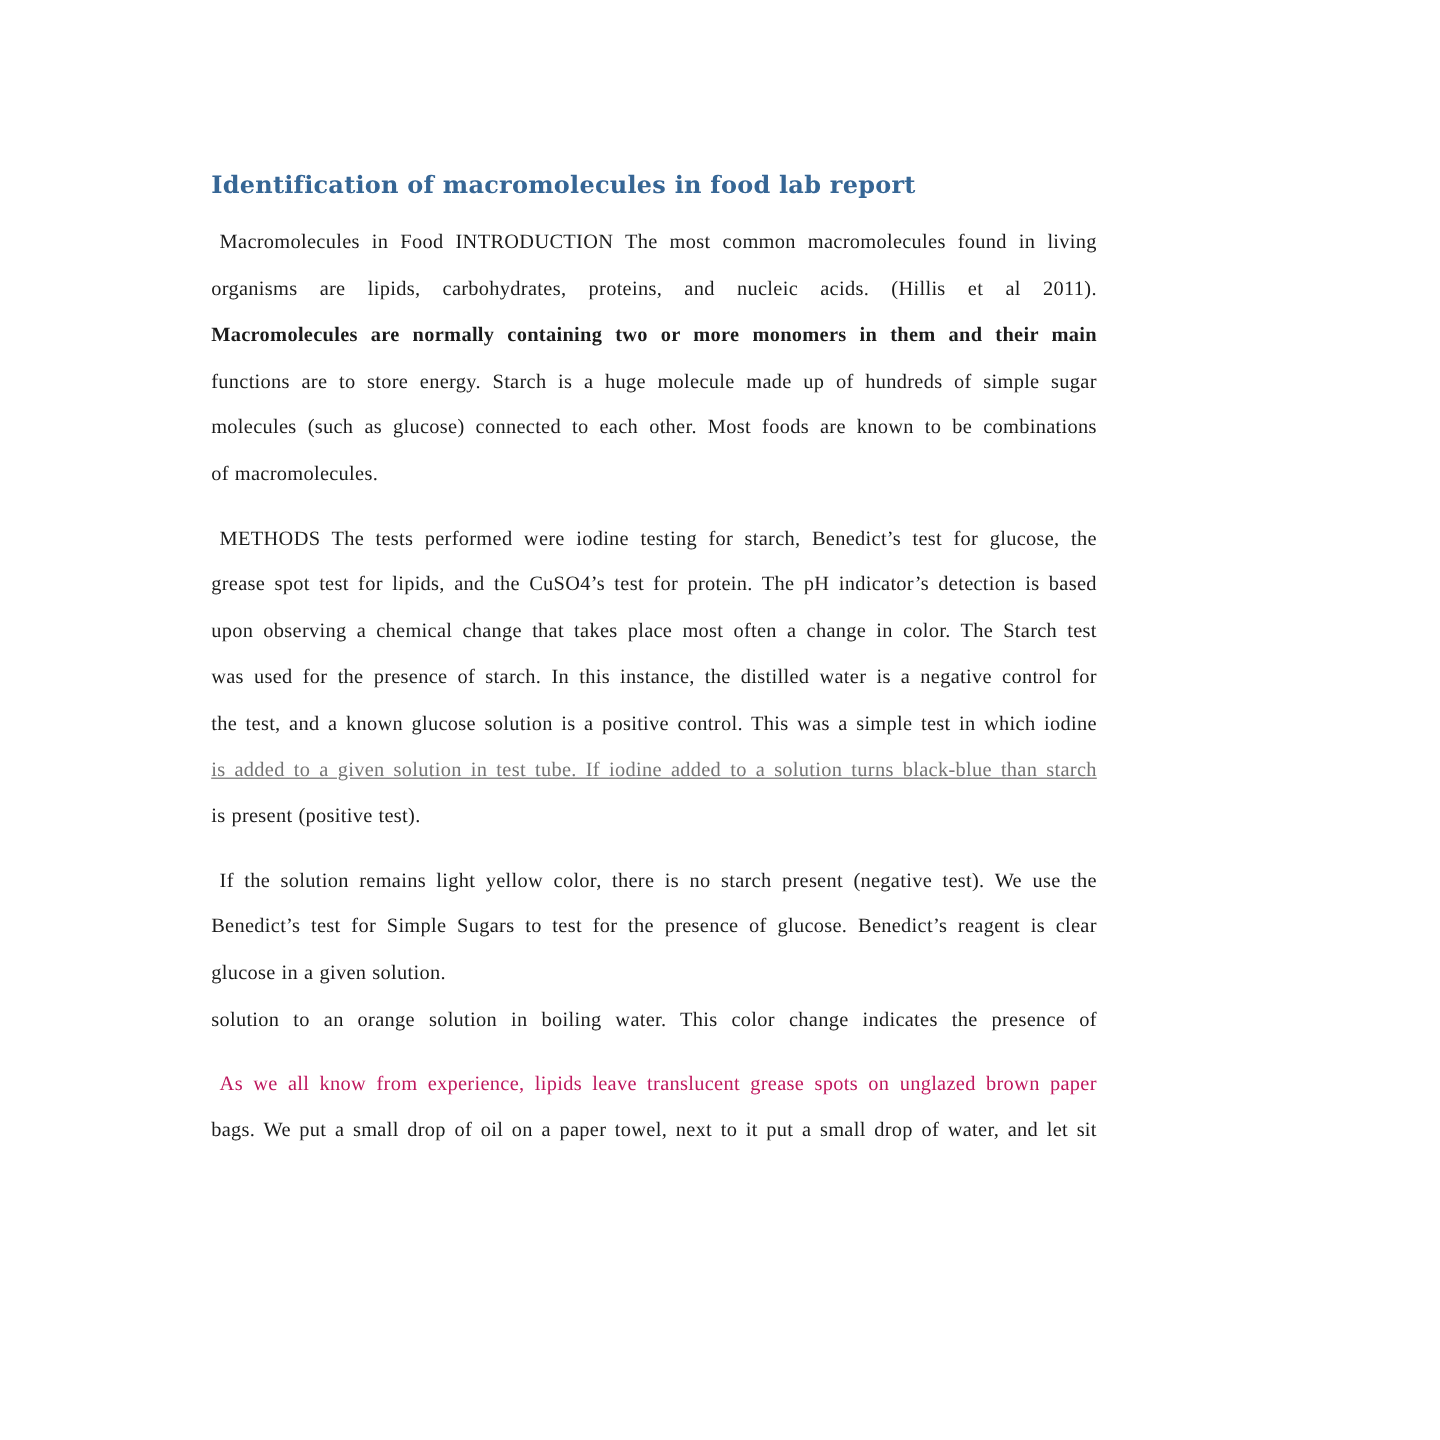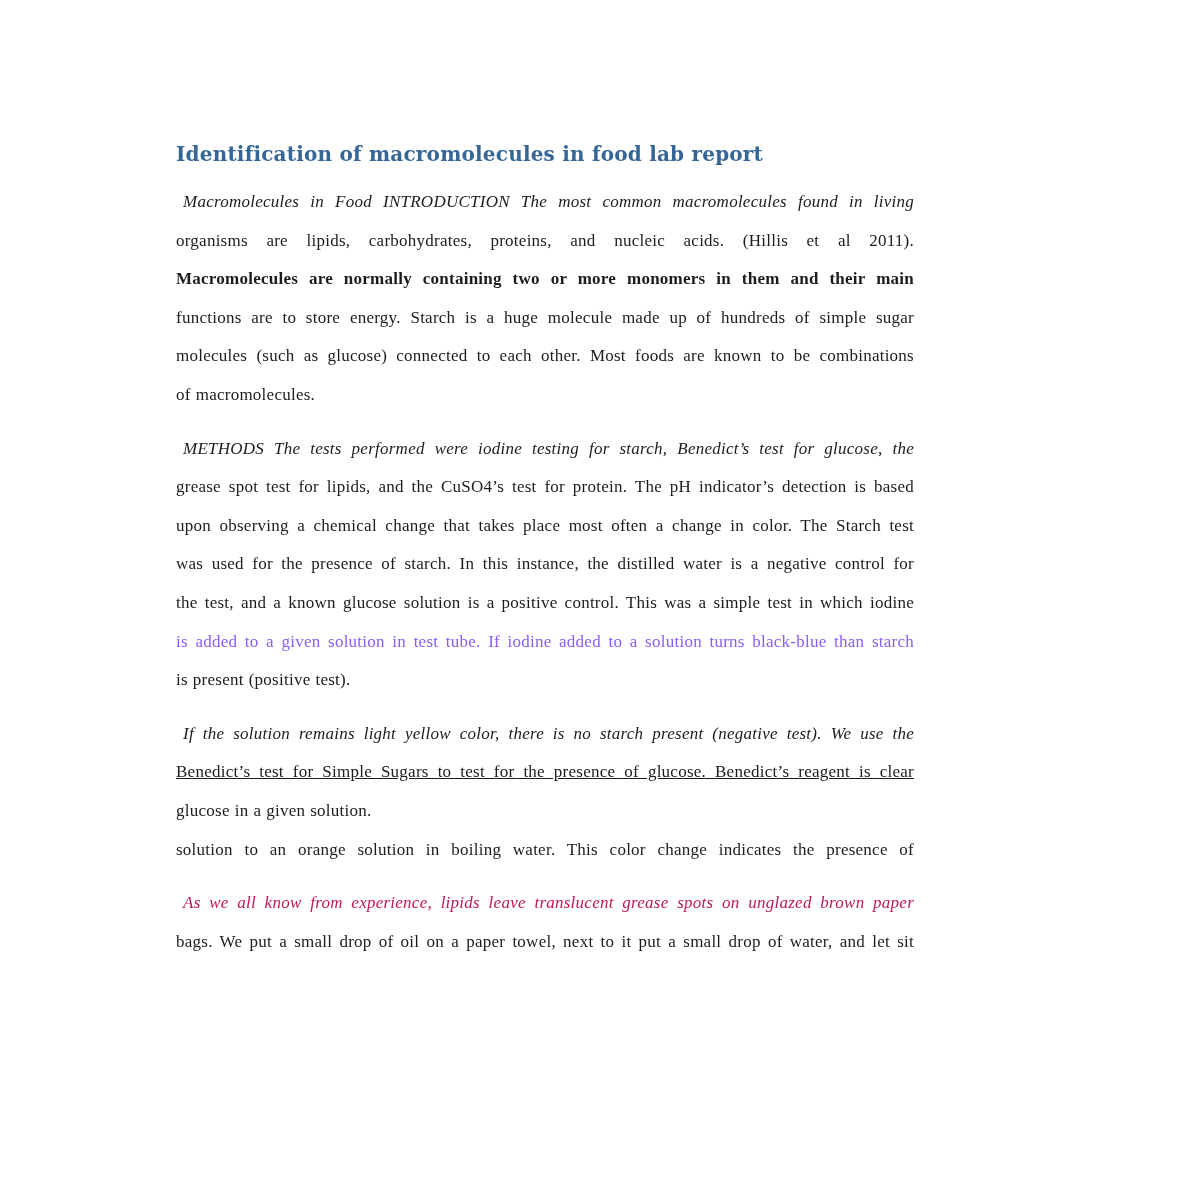--- a/index.html
+++ b/index.html
@@ -39,21 +39,20 @@
     word-spacing: 0.5px;
     text-align: justify;
     text-align-last: justify;
     white-space: normal;
   }
   .line.last {
     text-align-last: left;
   }
   .para .line:first-child {
     text-indent: 7px;
-    font-style: italic;
   }
 </style>
 </head>
 <body>
 
 <div class="page" style="background: rgb(255, 255, 255);">
   <h1 class="doc-title" style="color: rgb(54, 102, 149);">Identification of macromolecules in food lab report</h1>
   <div>
       <div class="para">
         <div class="line" style="color: rgb(28, 28, 28);">Macromolecules in Food INTRODUCTION The most common macromolecules found in living</div>
@@ -62,26 +61,26 @@
         <div class="line" style="color: rgb(28, 28, 28);">functions are to store energy. Starch is a huge molecule made up of hundreds of simple sugar</div>
         <div class="line" style="color: rgb(28, 28, 28);">molecules (such as glucose) connected to each other. Most foods are known to be combinations</div>
         <div class="line last" style="color: rgb(28, 28, 28);">of macromolecules.</div>
       </div>
       <div class="para">
         <div class="line" style="color: rgb(28, 28, 28);">METHODS The tests performed were iodine testing for starch, Benedict’s test for glucose, the</div>
         <div class="line" style="color: rgb(28, 28, 28);">grease spot test for lipids, and the CuSO4’s test for protein. The pH indicator’s detection is based</div>
         <div class="line" style="color: rgb(28, 28, 28);">upon observing a chemical change that takes place most often a change in color. The Starch test</div>
         <div class="line" style="color: rgb(28, 28, 28);">was used for the presence of starch. In this instance, the distilled water is a negative control for</div>
         <div class="line" style="color: rgb(28, 28, 28);">the test, and a known glucose solution is a positive control. This was a simple test in which iodine</div>
-        <div class="line" style="color: #8b5cf6;">is added to a given solution in test tube. If iodine added to a solution turns black-blue than starch</div>
+        <div class="line" style="color: #737373; text-decoration: underline;">is added to a given solution in test tube. If iodine added to a solution turns black-blue than starch</div>
         <div class="line last" style="color: rgb(28, 28, 28);">is present (positive test).</div>
       </div>
       <div class="para">
         <div class="line" style="color: rgb(28, 28, 28);">If the solution remains light yellow color, there is no starch present (negative test). We use the</div>
-        <div class="line" style="color: rgb(28, 28, 28); text-decoration: underline;">Benedict’s test for Simple Sugars to test for the presence of glucose. Benedict’s reagent is clear</div>
+        <div class="line" style="color: rgb(28, 28, 28);">Benedict’s test for Simple Sugars to test for the presence of glucose. Benedict’s reagent is clear</div>
         <div class="line last" style="color: rgb(28, 28, 28);">glucose in a given solution.</div>
         <div class="line" style="color: rgb(28, 28, 28);">solution to an orange solution in boiling water. This color change indicates the presence of</div>
       </div>
       <div class="para">
         <div class="line" style="color: #be185d;">As we all know from experience, lipids leave translucent grease spots on unglazed brown paper</div>
         <div class="line" style="color: rgb(28, 28, 28);">bags. We put a small drop of oil on a paper towel, next to it put a small drop of water, and let sit</div>
       </div>
     </div>
 </div>
 

